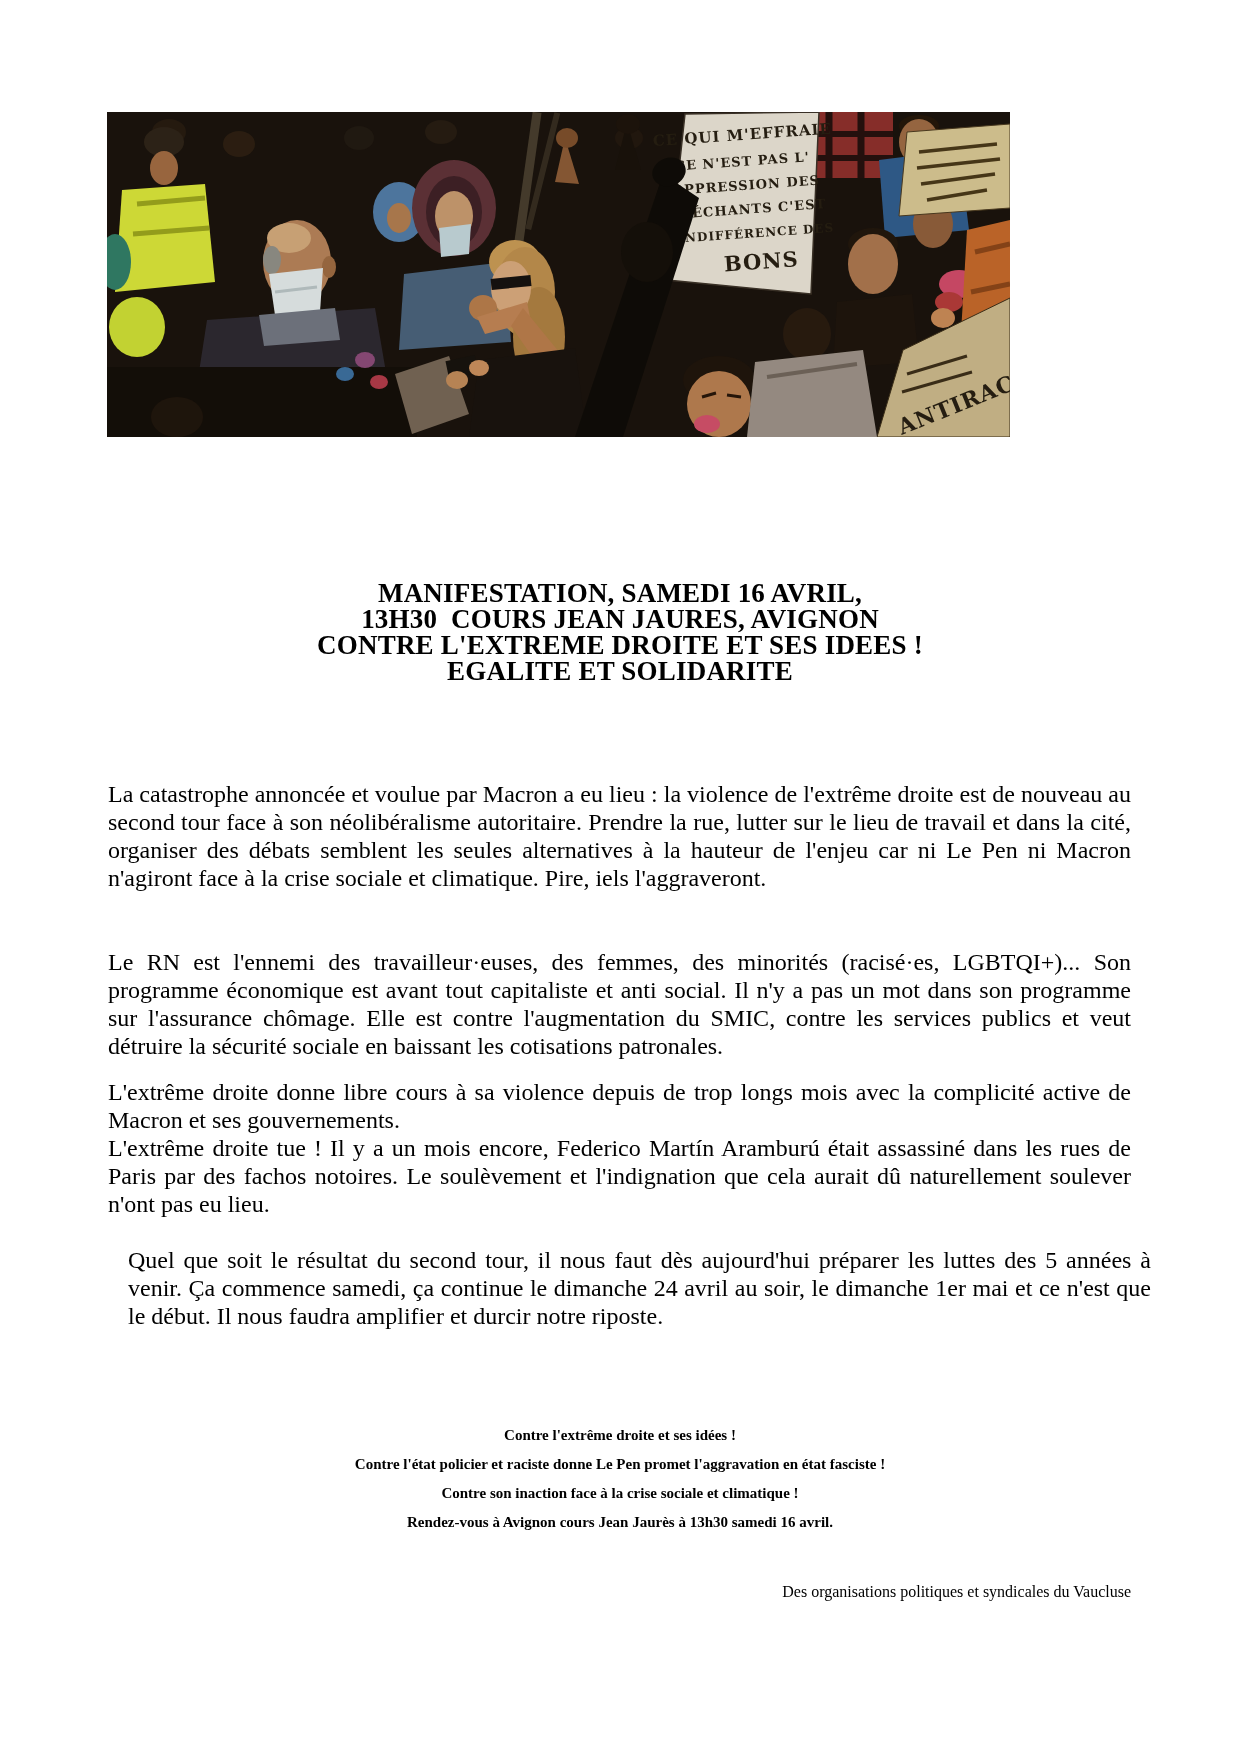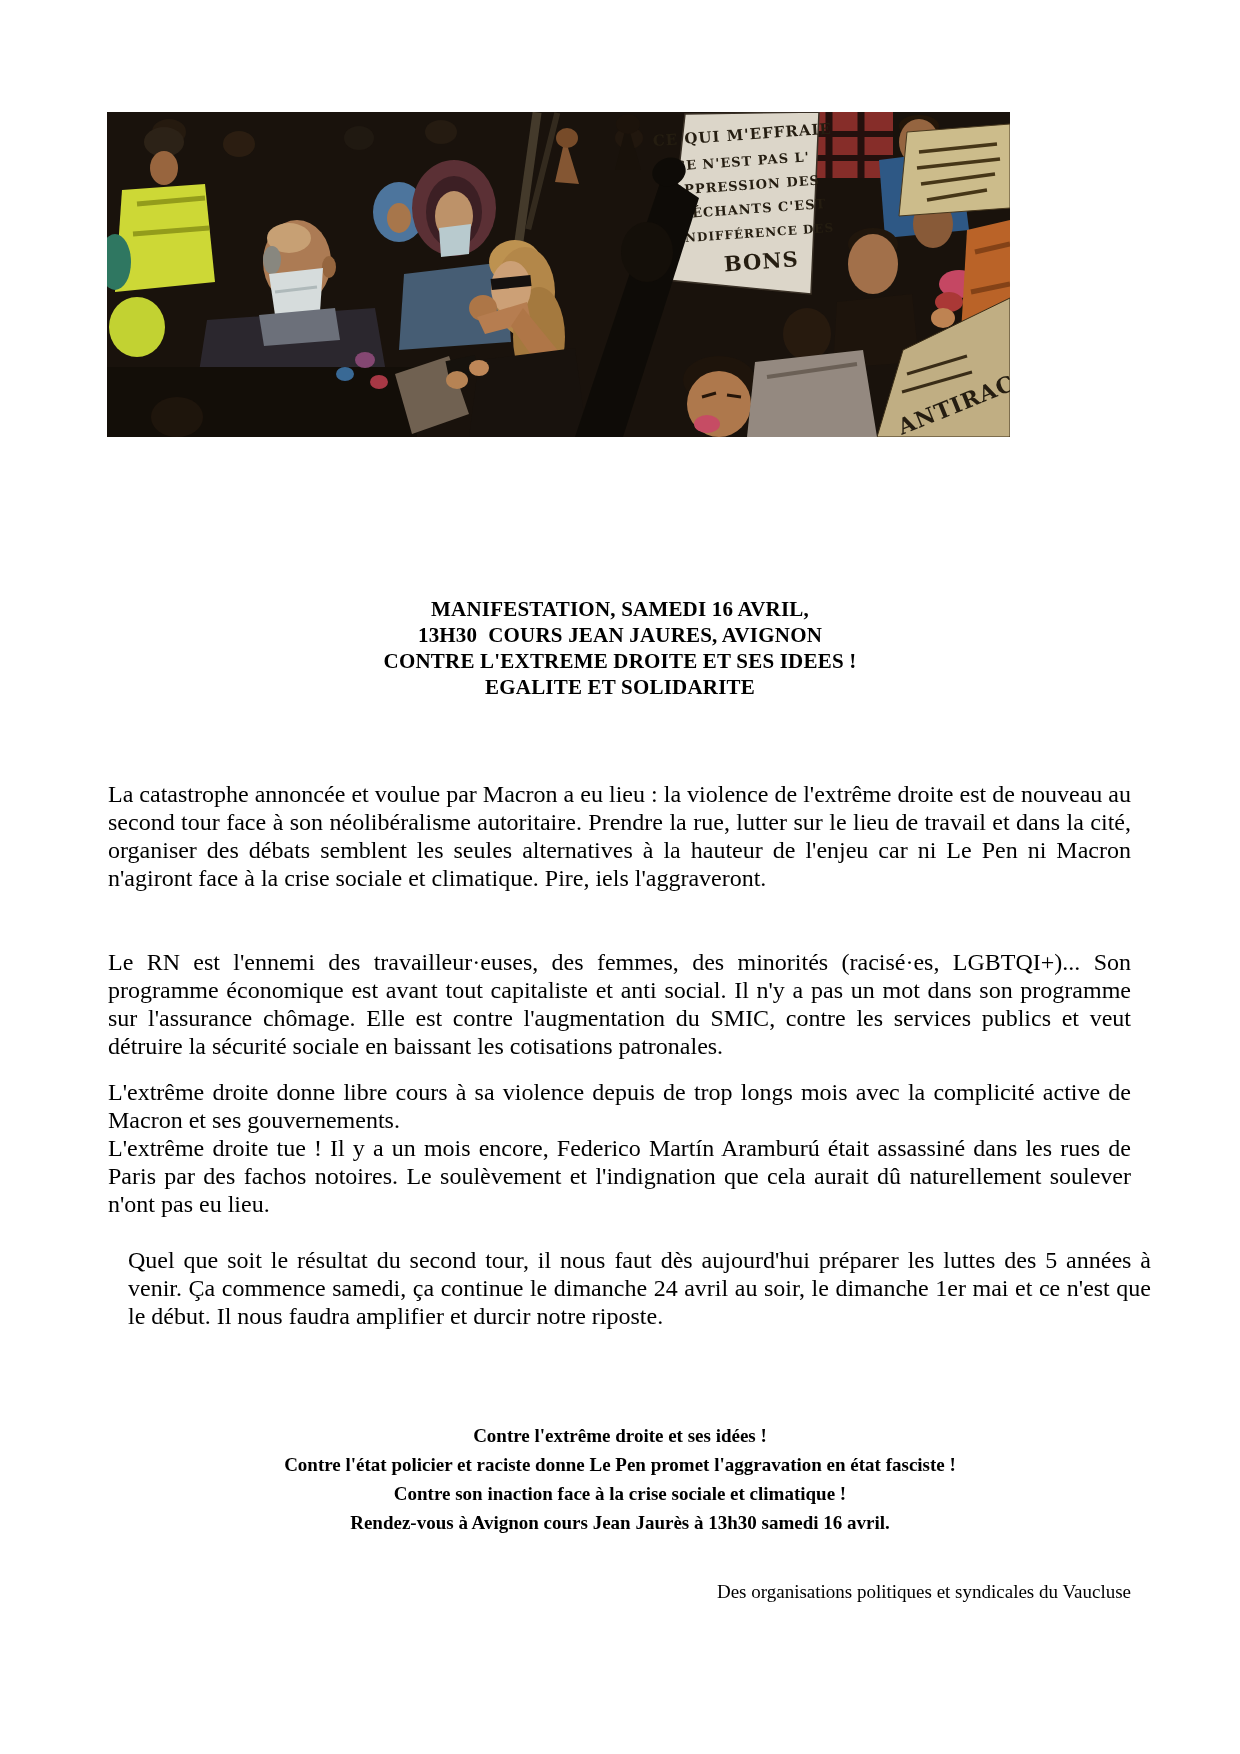--- a/index.html
+++ b/index.html
@@ -19,25 +19,25 @@
     width: 903px;
     height: 325px;
     background: #17110c;
     overflow: hidden;
   }
   .photo-svg { width: 100%; height: 100%; display: block; }
 
   .title-block {
     position: absolute;
     left: 108px;
-    top: 596px;
+    top: 580px;
     width: 1024px;
     text-align: center;
     font-weight: 700;
-    font-size: 21px;
+    font-size: 27px;
     line-height: 26px;
     letter-spacing: 0.2px;
   }
 
   .para {
     position: absolute;
     left: 108px;
     width: 1023px;
     margin: 0;
     font-size: 24px;
@@ -50,31 +50,31 @@
   #p3b { top: 1134px; }
   #p4 { top: 1246px; margin-left: 20px; }
 
   .cta-block {
     position: absolute;
     left: 108px;
     top: 1421px;
     width: 1024px;
     text-align: center;
     font-weight: 700;
-    font-size: 19px;
+    font-size: 15px;
     line-height: 29px;
   }
 
   .attribution {
     position: absolute;
     left: 108px;
     top: 1578px;
     width: 1023px;
     text-align: right;
-    font-size: 19px;
+    font-size: 16px;
     line-height: 28px;
   }
 
   .sign-text { font-family: "DejaVu Serif", serif; font-weight: 700; fill: #241d12; letter-spacing: 1px; }
 </style>
 </head>
 <body>
 
 <div class="page">
 

